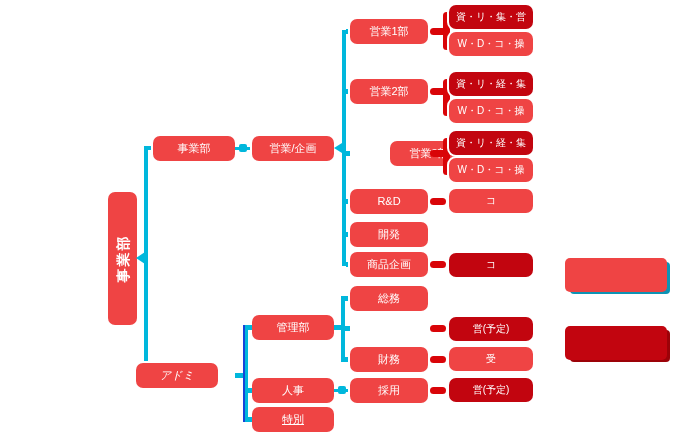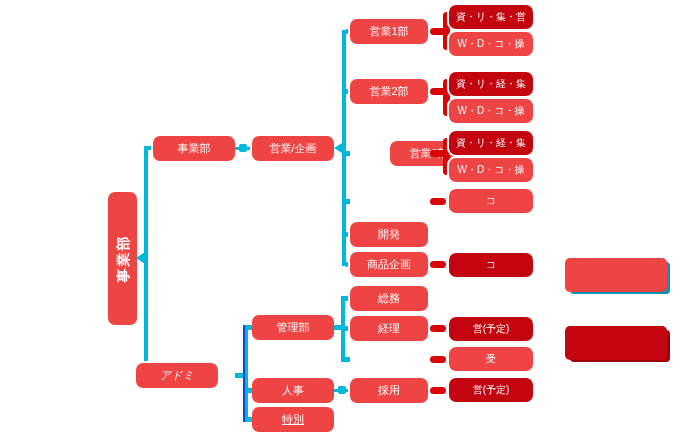--- a/index.html
+++ b/index.html
@@ -89,31 +89,34 @@
 
   <div class="box cyan" style="left:350px;top:19px;width:78px;height:25px;">
     <span>営業1部</span>
   </div>
   <div class="box cyan" style="left:350px;top:79px;width:78px;height:25px;">
     <span>営業2部</span>
   </div>
   <div class="box cyan" style="left:350px;top:141px;width:78px;height:25px;margin-left:40px;">
     <span>営業3部</span>
   </div>
+  <div class="box cyan" style="left:350px;top:189px;width:78px;height:25px;">
+    <span>R&amp;D</span>
+  </div>
   <div class="box cyan" style="left:350px;top:222px;width:78px;height:25px;">
     <span>開発</span>
   </div>
   <div class="box cyan" style="left:350px;top:252px;width:78px;height:25px;">
     <span>商品企画</span>
   </div>
   <div class="box cyan" style="left:350px;top:286px;width:78px;height:25px;">
     <span>総務</span>
   </div>
-  <div class="box cyan" style="left:350px;top:316px;width:78px;height:25px;">
-    <span>経理</span>
+  <div class="box cyan" style="left:350px;top:347px;width:78px;height:25px;">
+    <span>財務</span>
   </div>
   <div class="box cyan" style="left:350px;top:378px;width:78px;height:25px;">
     <span>採用</span>
   </div>
 
   <div class="rpill" style="left:430px;top:28px;"></div>
   <div class="rpill" style="left:430px;top:88px;"></div>
   <div class="rpill" style="left:430px;top:150px;"></div>
   <div class="rpill" style="left:430px;top:198px;"></div>
   <div class="rpill" style="left:430px;top:261px;"></div>

